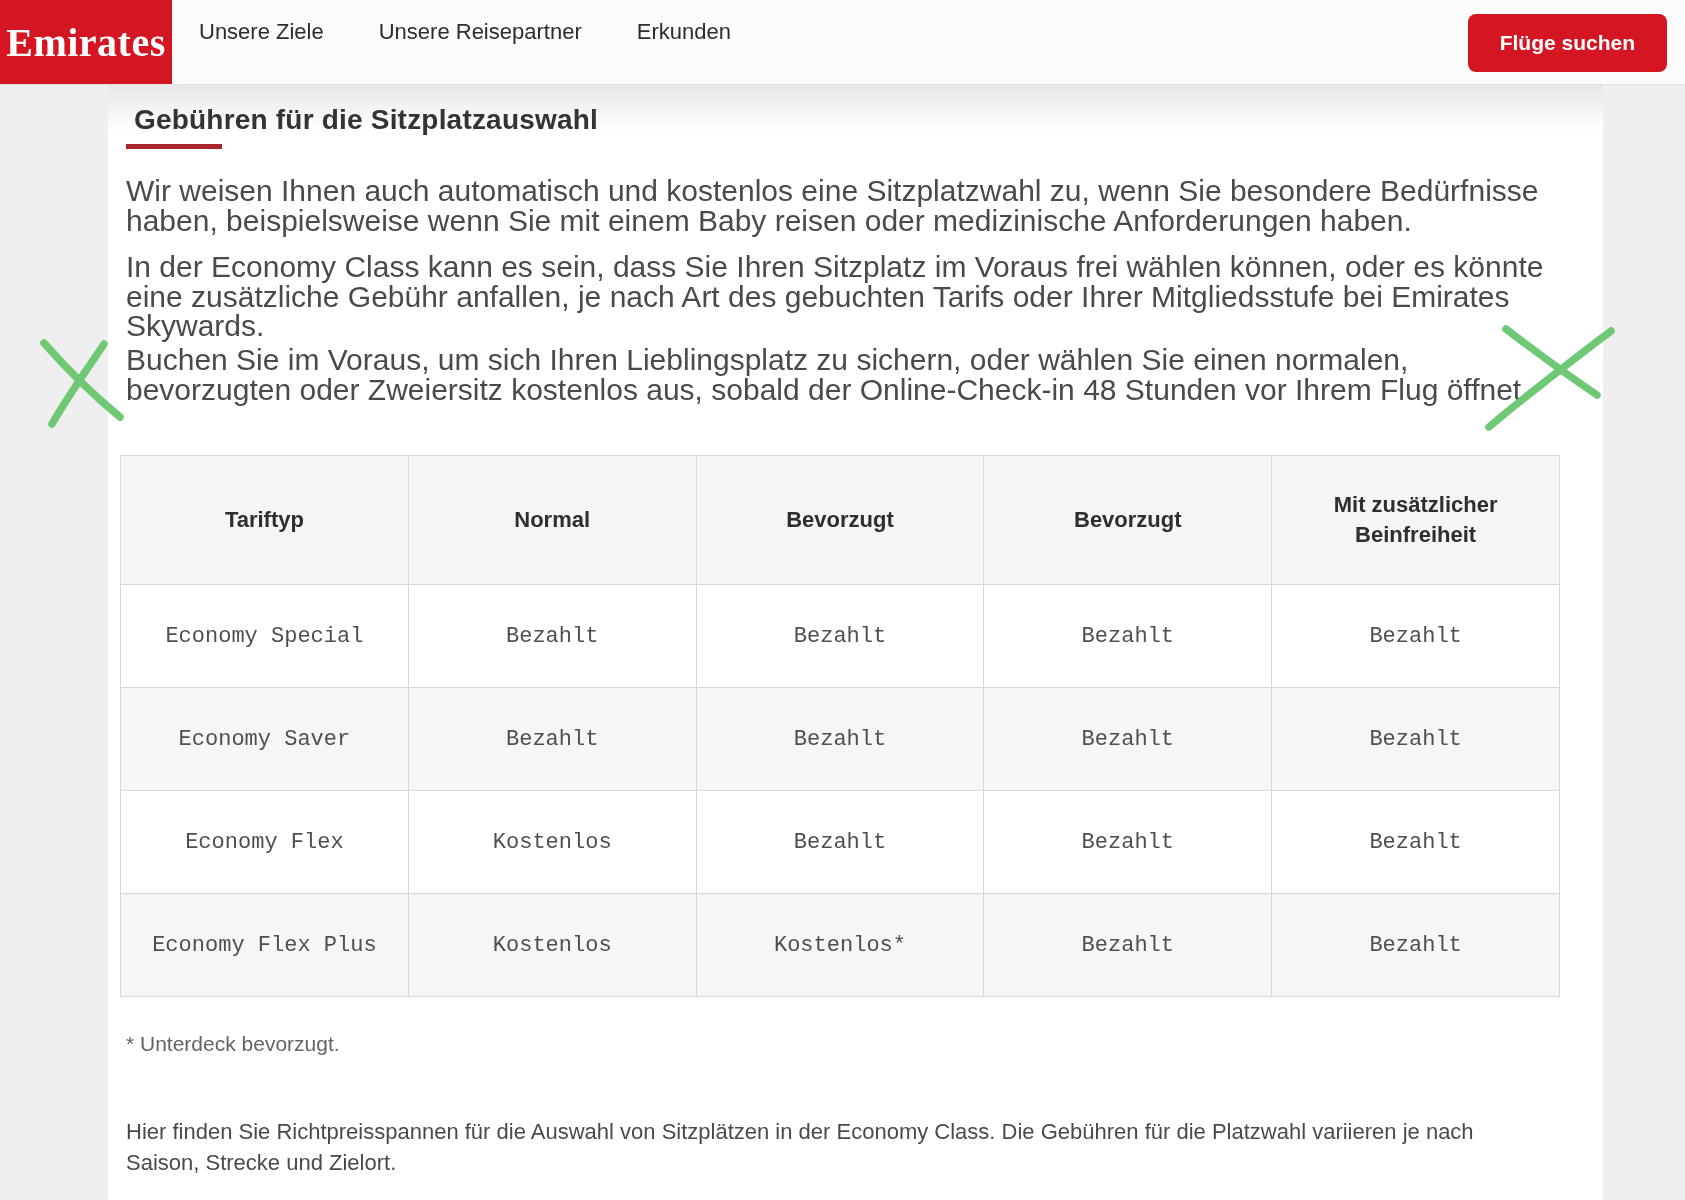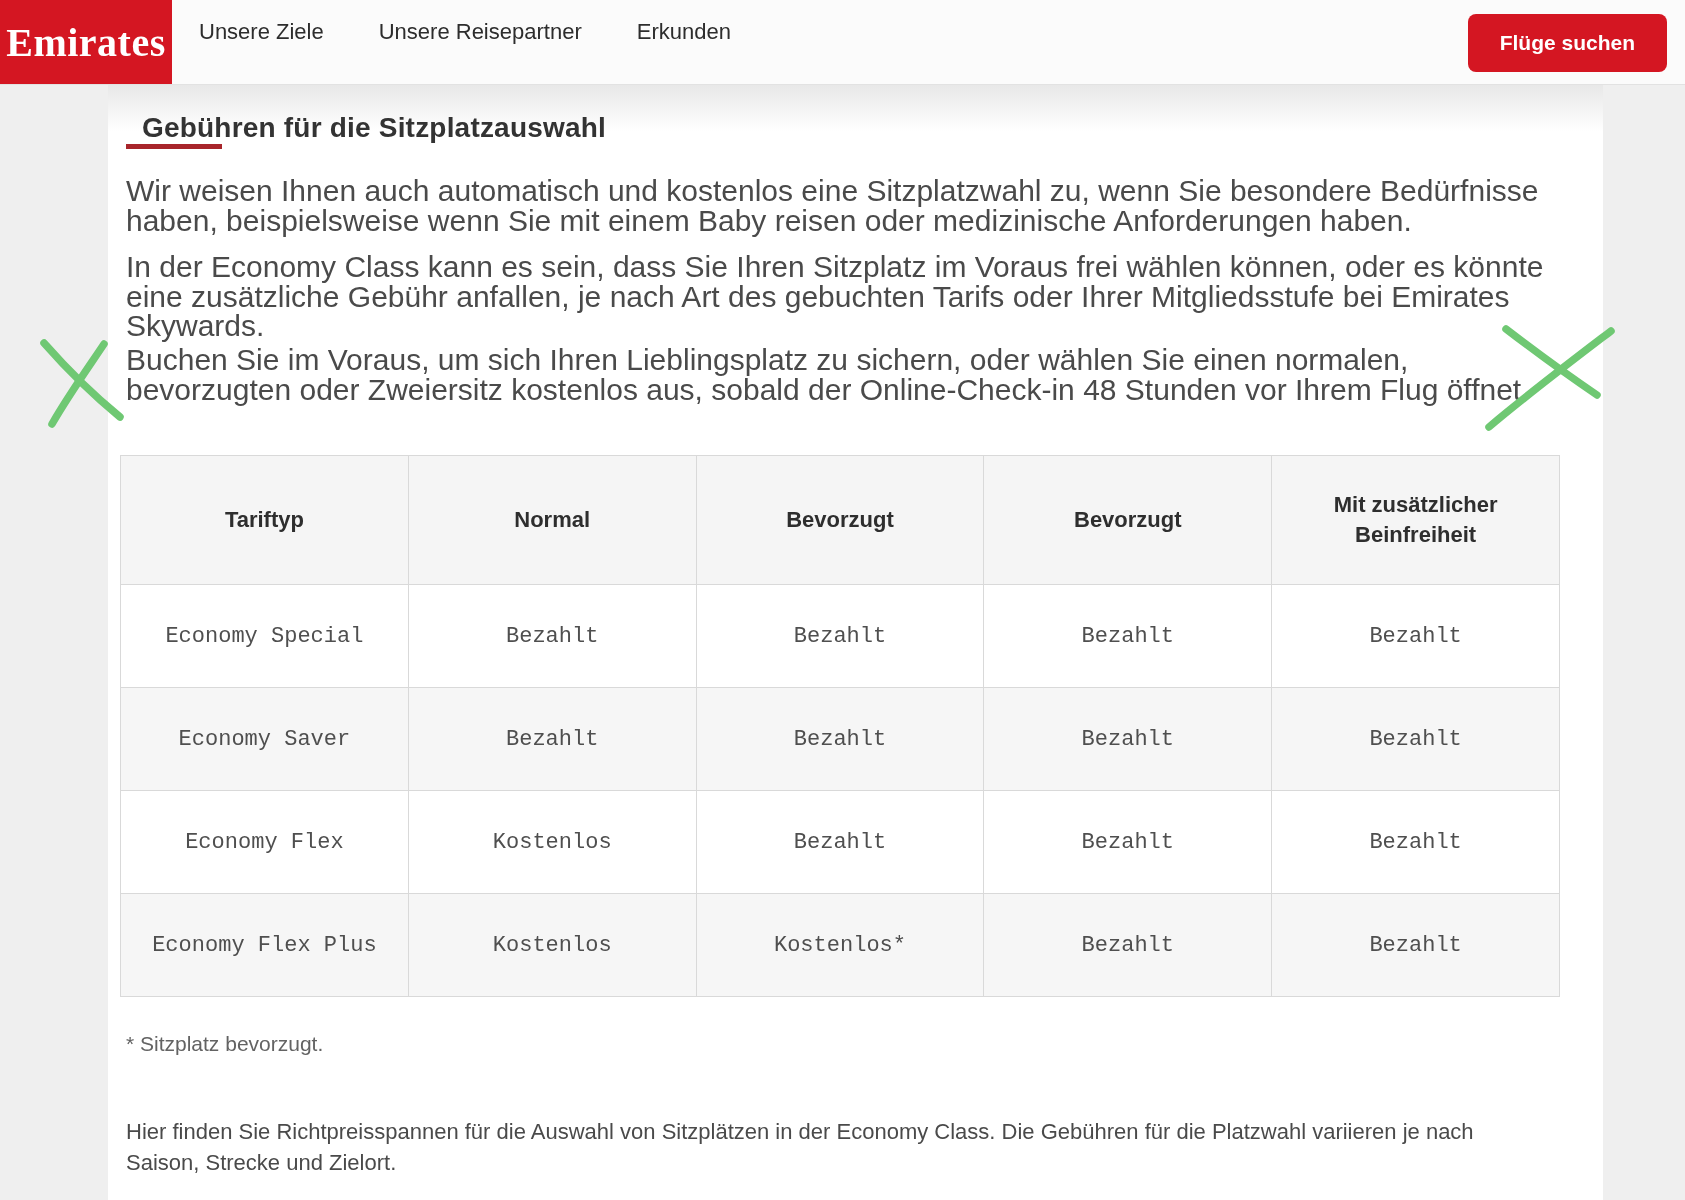--- a/index.html
+++ b/index.html
@@ -37,21 +37,21 @@
   
   .page{
     position:absolute;left:108px;top:84px;width:1495px;height:1116px;background:#ffffff;
   }
   .page::before{
     content:"";position:absolute;left:0;top:0;right:0;height:48px;
     background:linear-gradient(#e7e7e7, rgba(255,255,255,0));pointer-events:none;
   }
 
   .page-title{
-    position:absolute;left:18px;top:12px;margin:16px;
+    position:absolute;left:18px;top:12px;margin:8px;
     font-size:28px;font-weight:700;color:#333;letter-spacing:0.2px;
   }
   .title-rule{
     position:absolute;left:18px;top:60px;width:96px;height:5px;background:#a8252b;
   }
   .para{
     position:absolute;left:18px;width:1418px;margin:0;
     font-size:30px;line-height:29.5px;color:#4a4a4a;
   }
   #para-1{top:92px}
@@ -145,21 +145,21 @@
         <tr>
           <td>Economy Flex Plus</td>
           <td>Kostenlos</td>
           <td>Kostenlos*</td>
           <td>Bezahlt</td>
           <td>Bezahlt</td>
         </tr>
       </tbody>
   </table>
 
-  <div class="footnote">* Sitzplatz bevorzugt.</div>
+  <div class="footnote">* Unterdeck bevorzugt.</div>
 
   <p class="closing-para">Hier finden Sie Richtpreisspannen für die Auswahl von Sitzplätzen in der Economy Class. Die Gebühren für die Platzwahl variieren je nach Saison, Strecke und Zielort.</p>
 </main>
 
 <svg class="annotations" viewBox="0 0 1685 1200" xmlns="http://www.w3.org/2000/svg">
   <g stroke="#6fc873" stroke-width="7.5" stroke-linecap="round" fill="none">
     <path d="M44,343 C 66,368 92,394 120,417"></path>
     <path d="M104,344 C 88,368 68,396 52,424"></path>
   </g>
   <g stroke="#6fc873" stroke-width="7.5" stroke-linecap="round" fill="none">

